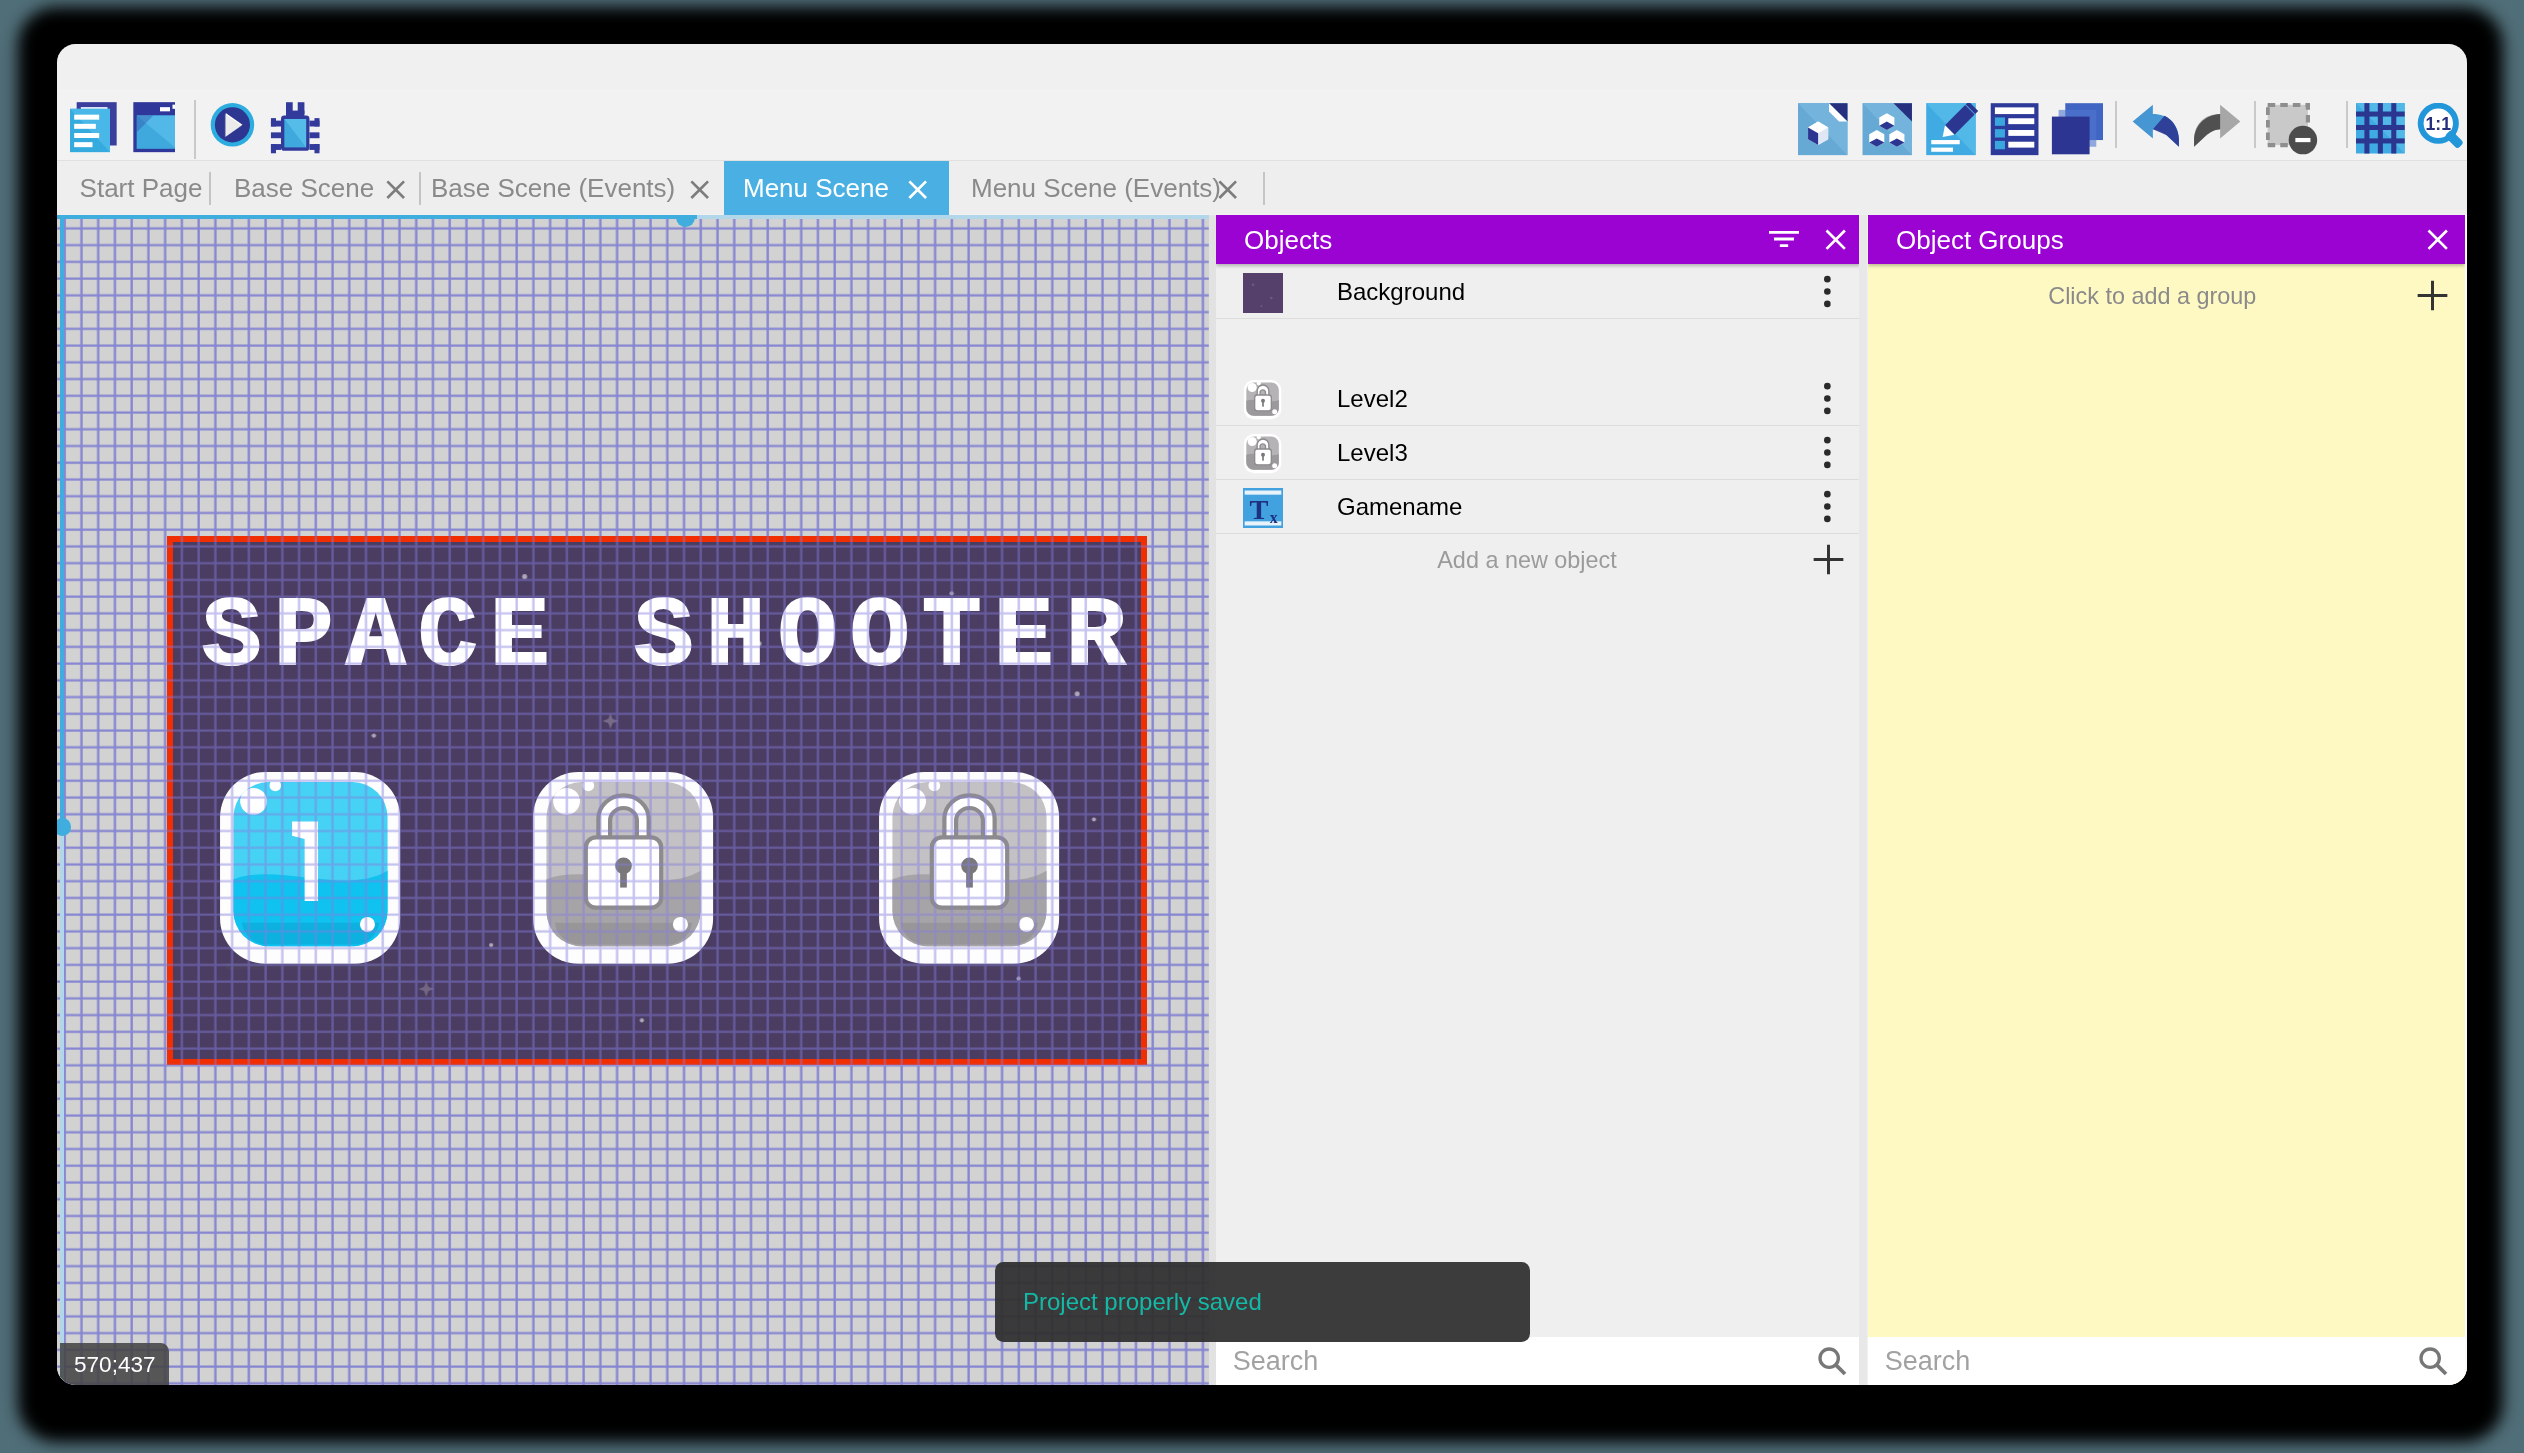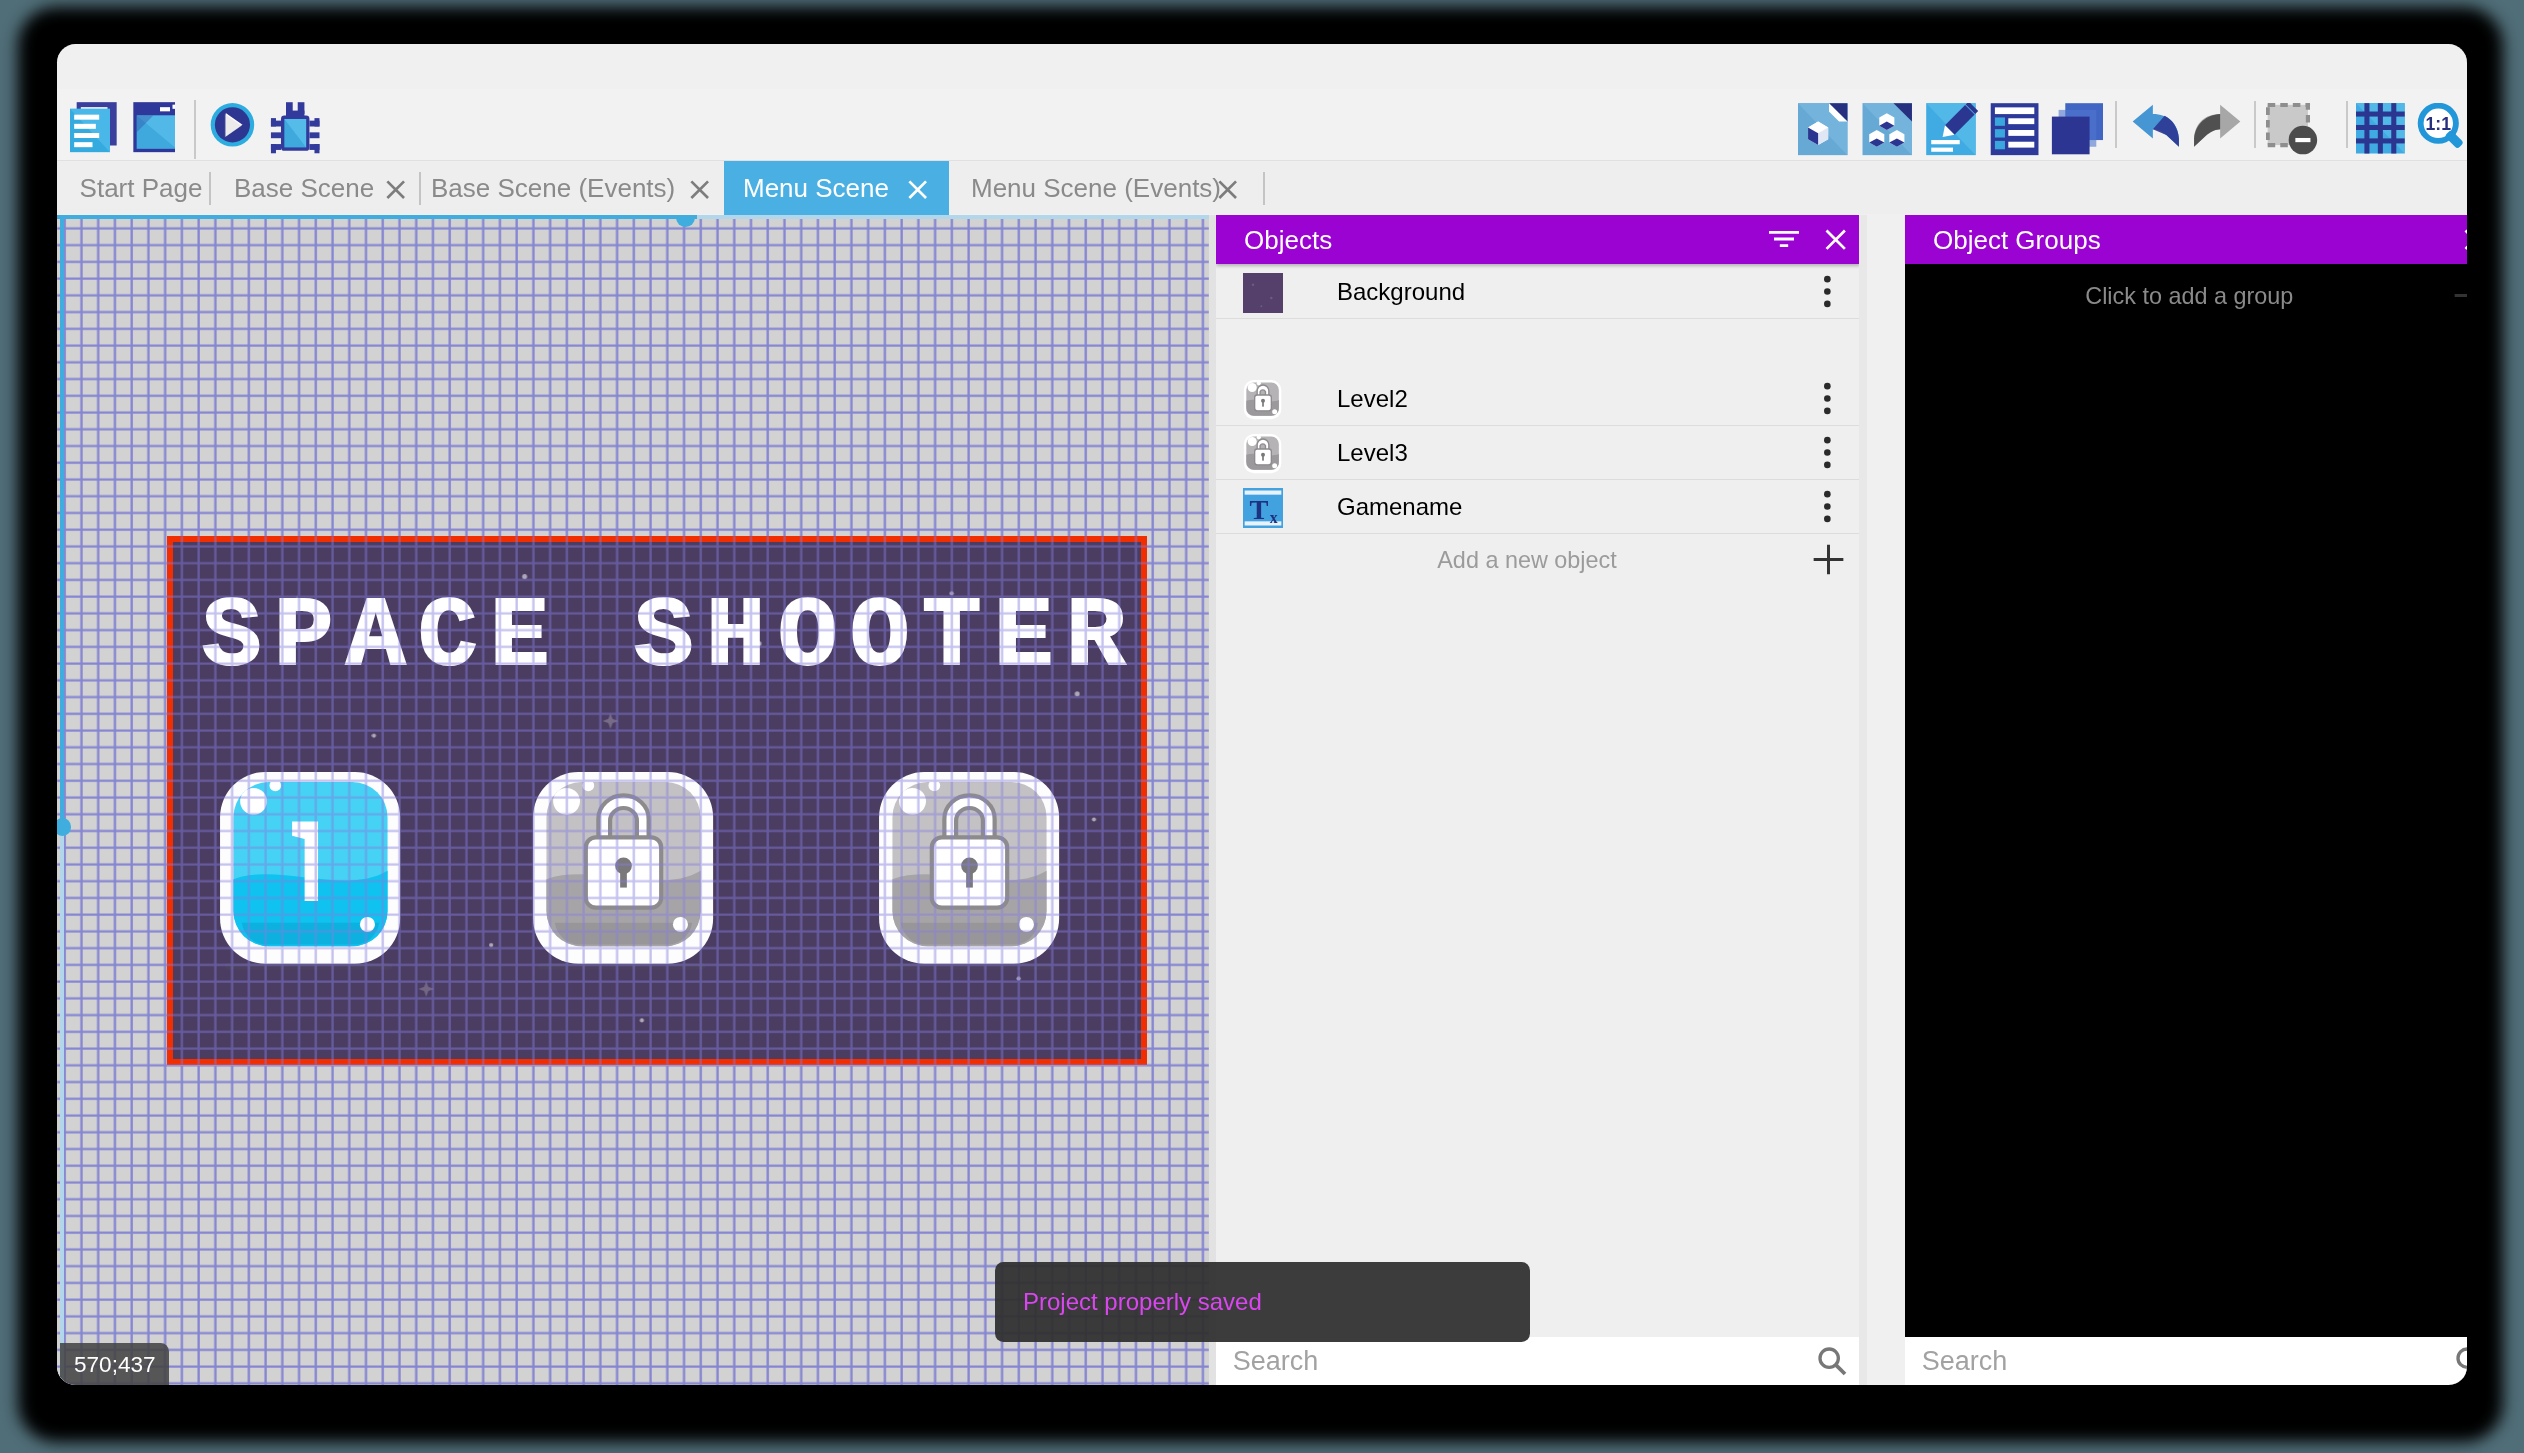--- a/index.html
+++ b/index.html
@@ -22,30 +22,30 @@
   
   #tabbar{position:absolute;left:0;top:116px;width:100%;height:54px;background:#eeeeee;border-top:0.8px solid #e0e0e0;box-sizing:border-box;}
   .tab{position:absolute;top:0;height:54px;font-size:26px;color:#8a8a8a;padding-left:8px;}
   .tabdiv{position:absolute;top:11px;width:1.7px;height:33px;background:#c4c4c4;}
   
   #content{position:absolute;left:0;top:171px;width:100%;height:1170px;}
   #canvas{position:absolute;left:0;top:0;width:1152px;height:1170px;background:#d2d2d2;overflow:hidden;}
   #vdiv1{position:absolute;left:1152px;top:0;width:6.7px;height:1170px;background:#e2e2e2;}
   #objpanel{position:absolute;left:1159px;top:0;width:644px;height:1170px;background:#efefef;overflow:hidden;}
   #vdiv2{position:absolute;left:1802px;top:0;width:8.4px;height:1170px;background:#e8e8e8;}
-  #grppanel{position:absolute;left:1848px;top:0;width:599px;height:1170px;background:#000000;overflow:hidden;border-right:2.5px solid #fafafa;box-sizing:border-box;}
+  #grppanel{position:absolute;left:1811px;top:0;width:599px;height:1170px;background:#fef9c3;overflow:hidden;border-right:2.5px solid #fafafa;box-sizing:border-box;}
   .phead{position:absolute;left:0;top:0;width:100%;height:49px;background:#9a03d2;box-shadow:0 1.7px 3.3px rgba(0,0,0,0.25);}
   .phead .ptitle{position:absolute;left:28px;top:0;height:49px;line-height:50px;color:#fff;font-size:26px;}
   .row{position:absolute;left:0;width:100%;height:54px;border-bottom:1.7px solid #dcdcdc;box-sizing:border-box;}
   .rowlabel{position:absolute;left:121px;top:0;height:52px;line-height:54px;font-size:24px;color:#000000;}
   .dots{position:absolute;left:608px;top:50%;margin-top:-16.7px;width:6.7px;height:33px;}
   .searchbar{position:absolute;left:0;top:1122px;width:100%;height:49px;background:#ffffff;padding-left:40px;}
   .searchbar .ph{position:absolute;left:16.7px;top:0;height:49px;line-height:49px;font-size:27px;color:#a2a2a2;}
   #toast{position:absolute;left:995px;top:1262px;width:535px;height:80px;background:rgba(49,49,49,0.95);
-       border-radius:8.4px;color:#d946ef;font-size:24px;line-height:80px;padding-left:28px;box-sizing:border-box;}
+       border-radius:8.4px;color:#14b8a6;font-size:24px;line-height:80px;padding-left:28px;box-sizing:border-box;}
 </style>
 </head>
 <body>
 <div id="shadow"></div>
 <div id="win">
   <div id="toolbar">
     <svg class="abs" style="left:12.6px;top:12.6px;" width="105" height="52" viewBox="0 0 126 62">
 
       <rect x="8" y="0" width="48" height="52" fill="#3a3f9e"></rect>
       <rect x="13" y="6" width="32" height="7" fill="#fff"></rect>

